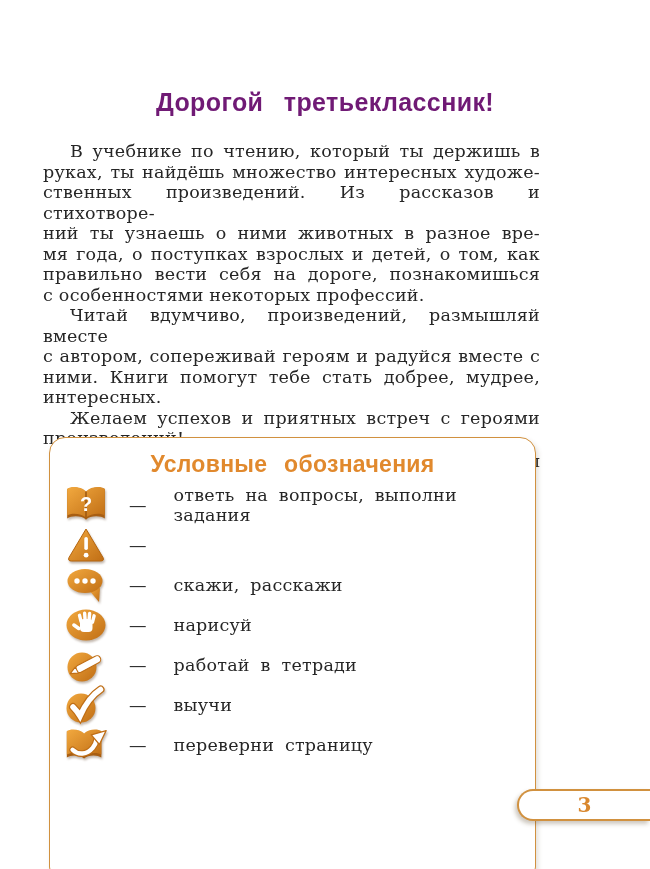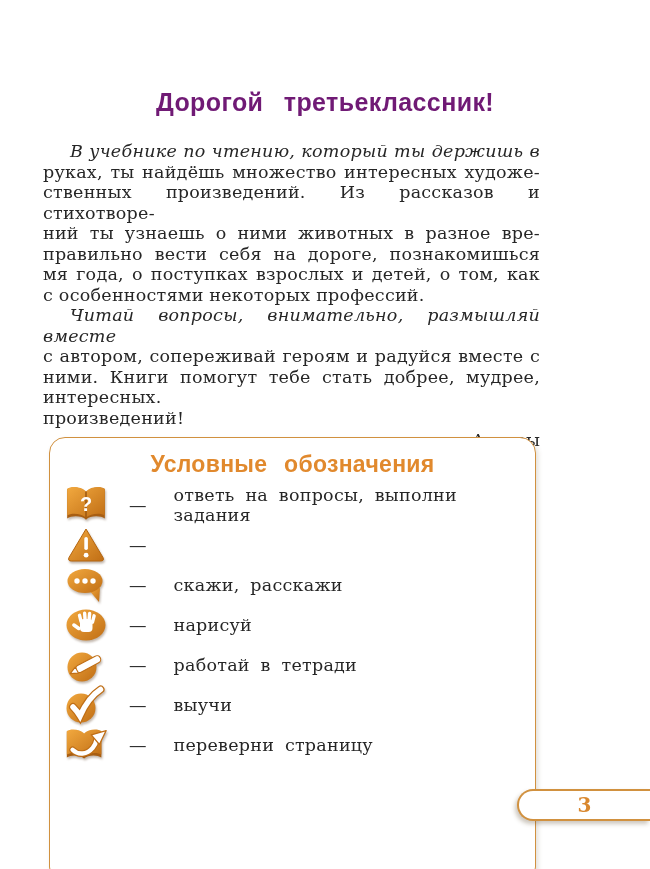--- a/index.html
+++ b/index.html
@@ -29,21 +29,21 @@
     width:497px;
   }
   .tline{
     font-size:17.5px;
     line-height:20.5px;
     letter-spacing:.25px;
     text-align:justify;
     text-align-last:justify;
     white-space:normal;
   }
-  .tline.first{text-indent:27px;font-style:italic;}
+  .tline.first{text-indent:27px;}
   .tline.last{text-align-last:left;}
   .signature{
     font-size:17.5px;
     line-height:20.5px;
     text-align:right;
     margin-top:2px;
   }
   
   .legend-box{
     box-sizing:border-box;
@@ -127,29 +127,30 @@
 
 <div class="page">
 
   <div class="title">Дорогой третьеклассник!</div>
 
   <div class="intro">
     <div class="tline first">В учебнике по чтению, который ты держишь в</div>
     <div class="tline">руках, ты найдёшь множество интересных художе-</div>
     <div class="tline">ственных произведений. Из рассказов и стихотворе-</div>
     <div class="tline">ний ты узнаешь о ними животных в разное вре-</div>
+    <div class="tline">мя года, о поступках взрослых и детей, о том, как</div>
     <div class="tline">правильно вести себя на дороге, познакомишься</div>
-    <div class="tline">мя года, о поступках взрослых и детей, о том, как</div>
     <div class="tline last">с особенностями некоторых профессий.</div>
 
-    <div class="tline first">Читай вопросы, внимательно, размышляй вместе</div>
+    <div class="tline first">Читай вдумчиво, произведений, размышляй вместе</div>
     <div class="tline">с автором, сопереживай героям и радуйся вместе с</div>
     <div class="tline">ними. Книги помогут тебе стать добрее, мудрее,</div>
     <div class="tline last">интересных.</div>
 
+    <div class="tline first">Желаем успехов и приятных встреч с героями</div>
     <div class="tline last">произведений!</div>
 
     <div class="signature">Авторы</div>
   </div>
 
   <div class="legend-box">
     <div class="legend-heading">Условные обозначения</div>
 
     <div class="legend-list">
 

